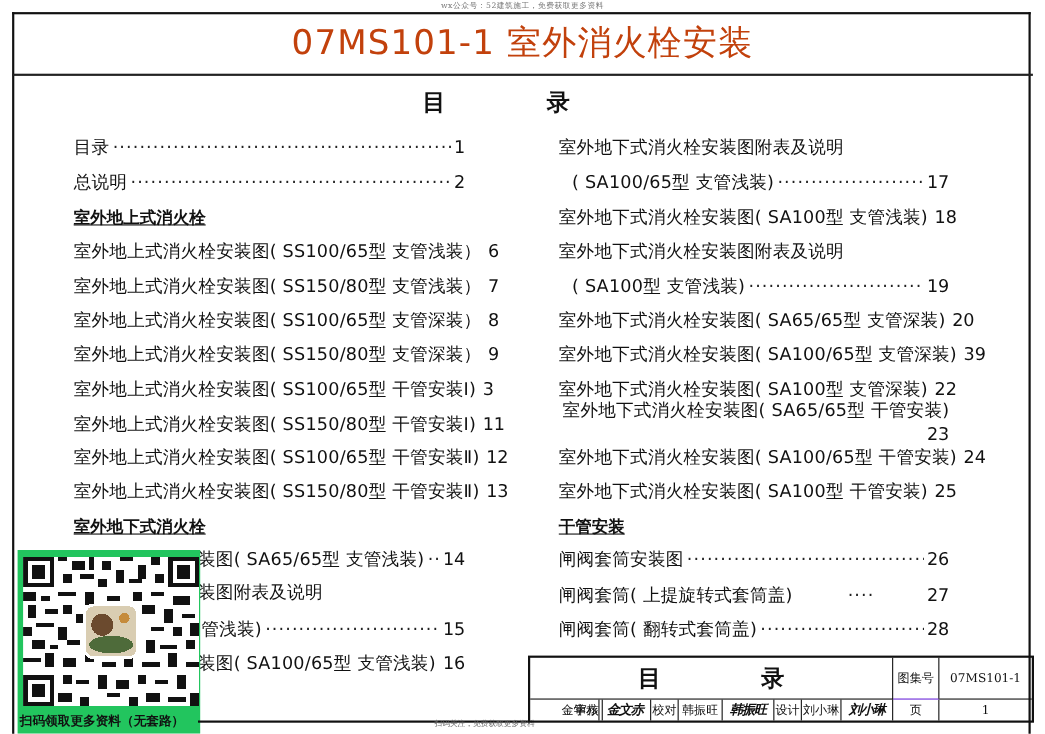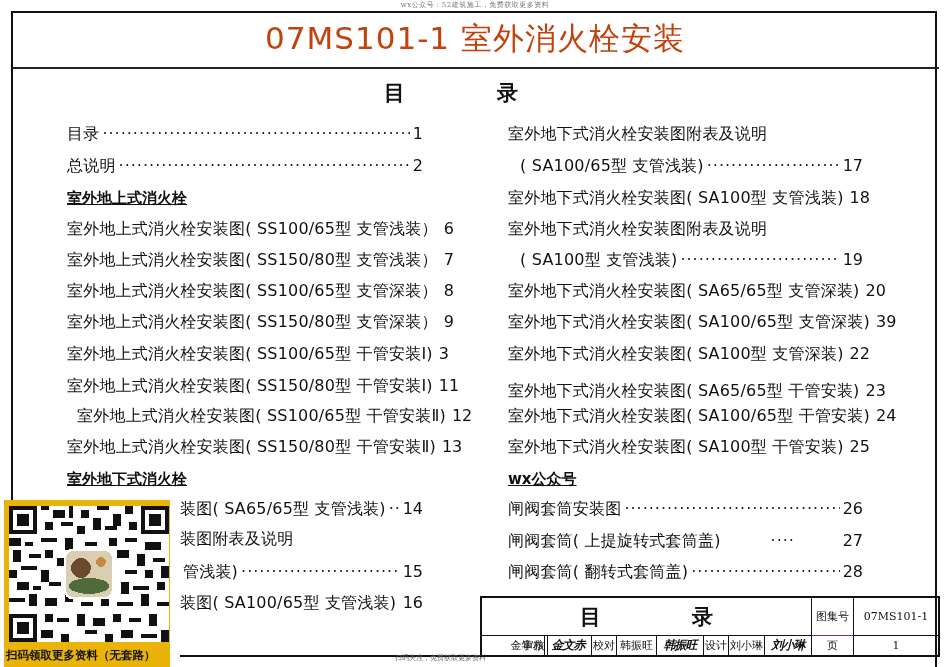--- a/index.html
+++ b/index.html
@@ -15,21 +15,21 @@
          font-size:31px; font-weight:normal; letter-spacing:1px; color:#c2410c; }
   .toc-title { position:absolute; top:79px; font-size:21px; font-weight:bold; color:#111; }
   .entry { position:absolute; height:22px; line-height:22px; display:flex; align-items:flex-end; white-space:nowrap; }
   .entry .lbl { flex:0 0 auto; letter-spacing:0.2px; }
   .entry .dots { flex:1 1 auto; overflow:hidden; margin:0 3px; letter-spacing:1px; color:#222; }
   .entry .dots::after { content:"································································································"; }
   .entry .pg { flex:0 0 auto; font-size:16px; }
   .section { position:absolute; font-size:15px; font-weight:bold; height:22px; line-height:22px;text-decoration:underline; }
   .left .entry { left:67px; width:356px; }
   .right .entry { left:508px; width:355px; }
-  .qr-wrap { position:absolute; left:4px; top:500px; width:166px; height:167px; background:#eab308; }
+  .qr-wrap { position:absolute; left:16px; top:500px; width:166px; height:167px; background:#22c55e; }
   .qr { position:absolute; left:5px; top:5px; width:160px; height:138px; }
   .qr-caption { position:absolute; left:2px; top:148px; font-size:11.5px; font-weight:bold; color:#111; white-space:nowrap; }
   .bottom-rule { position:absolute; left:180px; top:655px; width:300px; height:2px; background:#111; }
   .footer-watermark { position:absolute; left:395px; top:653px; font-family:"DejaVu Serif","Liberation Serif",serif; font-size:7px; color:#666; }
   .titleblock { position:absolute; left:480px; top:596px; width:460px; height:61px;
          border:2px solid #111; box-sizing:border-box; }
   .tb-cell { position:absolute; box-sizing:border-box; display:flex; align-items:center; justify-content:center;
          font-family:"DejaVu Serif","Liberation Serif",serif; white-space:nowrap; overflow:hidden; }
   .tb-main { left:0; top:0; width:330px; height:38px; border-right:1px solid #111; border-bottom:1px solid #111;
          font-family:"DejaVu Sans","Liberation Sans",sans-serif; font-size:21px; font-weight:bold; }
@@ -89,21 +89,21 @@
   <div class="entry" style="top:343px;">
     <span class="lbl">室外地上式消火栓安装图( SS100/65型  干管安装Ⅰ)</span>
     <span class="dots"></span>
     <span class="pg">3</span>
   </div>
   <div class="entry" style="top:375px;">
     <span class="lbl">室外地上式消火栓安装图( SS150/80型  干管安装Ⅰ)</span>
     <span class="dots"></span>
     <span class="pg">11</span>
   </div>
-  <div class="entry" style="top:405px;margin-left:10px;">
+  <div class="entry" style="top:405px;">
     <span class="lbl">室外地上式消火栓安装图( SS100/65型  干管安装Ⅱ)</span>
     <span class="dots"></span>
     <span class="pg">12</span>
   </div>
   <div class="entry" style="top:436px;">
     <span class="lbl">室外地上式消火栓安装图( SS150/80型  干管安装Ⅱ)</span>
     <span class="dots"></span>
     <span class="pg">13</span>
   </div>
 
@@ -160,37 +160,37 @@
   <div class="entry" style="top:311px;">
     <span class="lbl">室外地下式消火栓安装图( SA100/65型  支管深装)</span>
     <span class="dots"></span>
     <span class="pg">39</span>
   </div>
   <div class="entry" style="top:343px;">
     <span class="lbl">室外地下式消火栓安装图( SA100型  支管深装)</span>
     <span class="dots"></span>
     <span class="pg">22</span>
   </div>
-  <div class="entry" style="top:380px;">
+  <div class="entry" style="top:362px;flex-direction:column;">
     <span class="lbl">室外地下式消火栓安装图( SA65/65型  干管安装)</span>
     <span class="dots"></span>
     <span class="pg">23</span>
   </div>
   <div class="entry" style="top:405px;">
     <span class="lbl">室外地下式消火栓安装图( SA100/65型  干管安装)</span>
     <span class="dots"></span>
     <span class="pg">24</span>
   </div>
   <div class="entry" style="top:436px;">
     <span class="lbl">室外地下式消火栓安装图( SA100型  干管安装)</span>
     <span class="dots"></span>
     <span class="pg">25</span>
   </div>
 
-  <div class="section" style="left:508px; top:468px;">wx公众号</div>
+  <div class="section" style="left:508px; top:468px;">干管安装</div>
 
   <div class="entry" style="top:498px;">
     <span class="lbl">闸阀套筒安装图</span>
     <span class="dots"></span>
     <span class="pg">26</span>
   </div>
   <div class="entry" style="top:530px;gap:47px;">
     <span class="lbl">闸阀套筒( 上提旋转式套筒盖)</span>
     <span class="dots"></span>
     <span class="pg">27</span>

